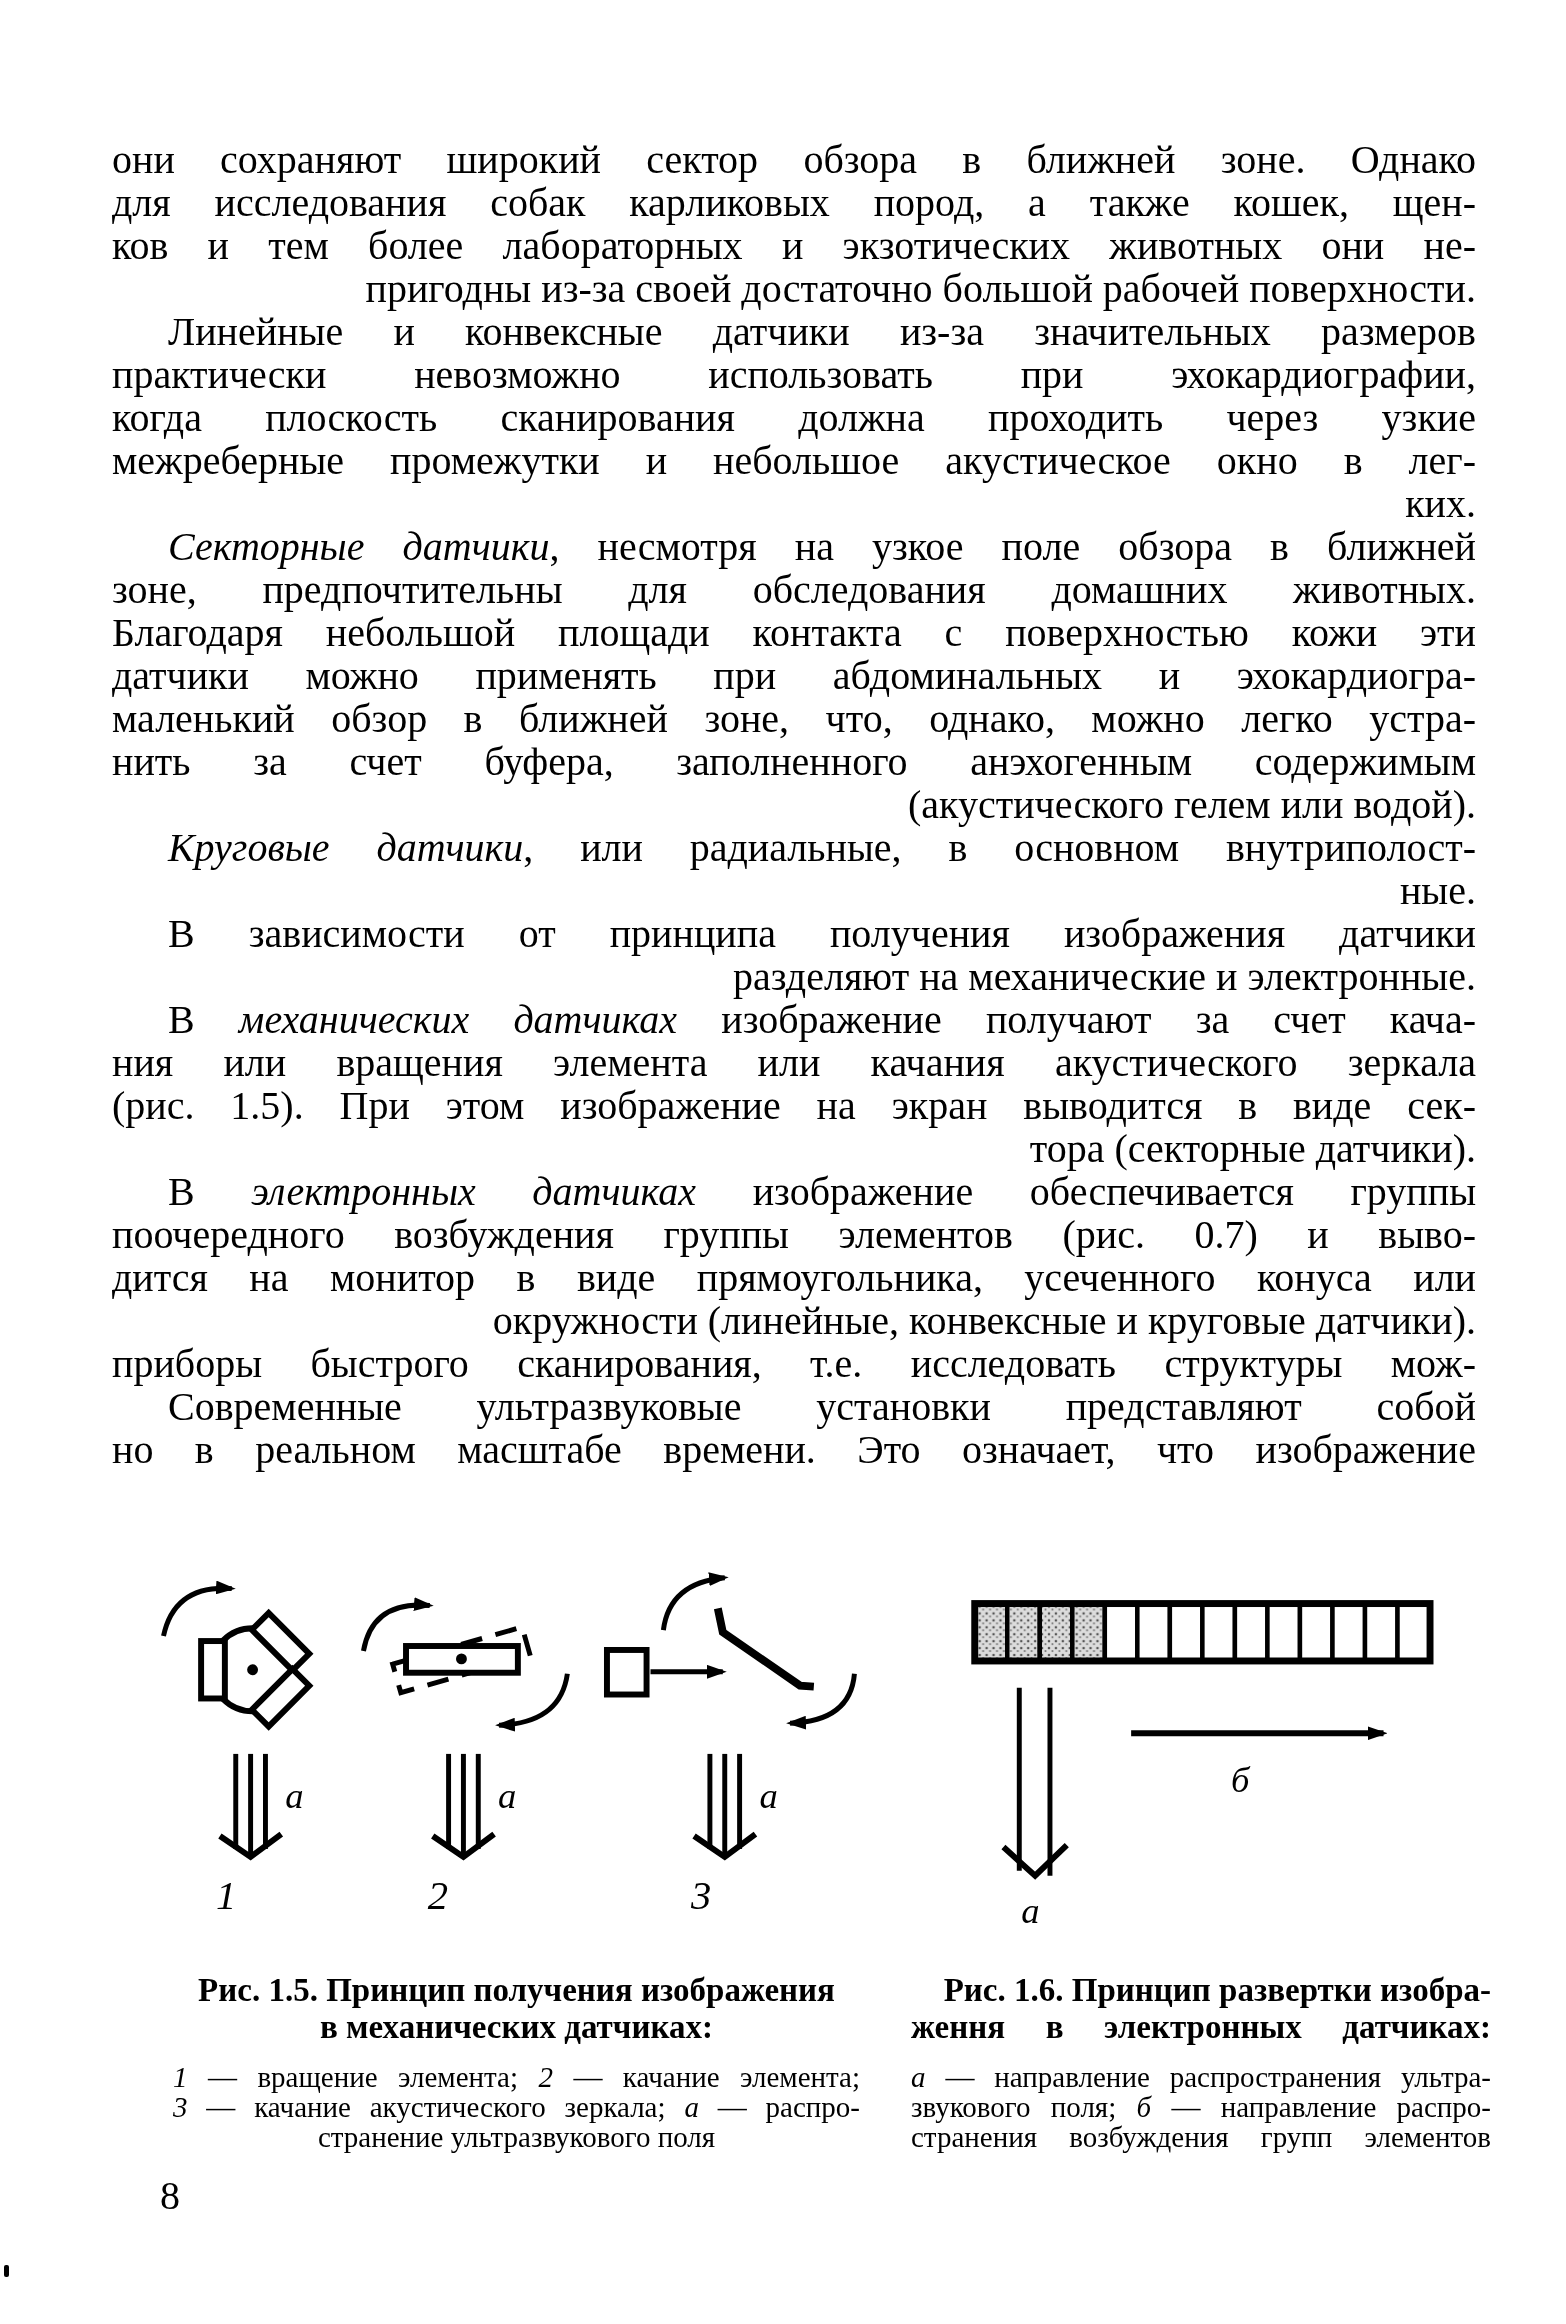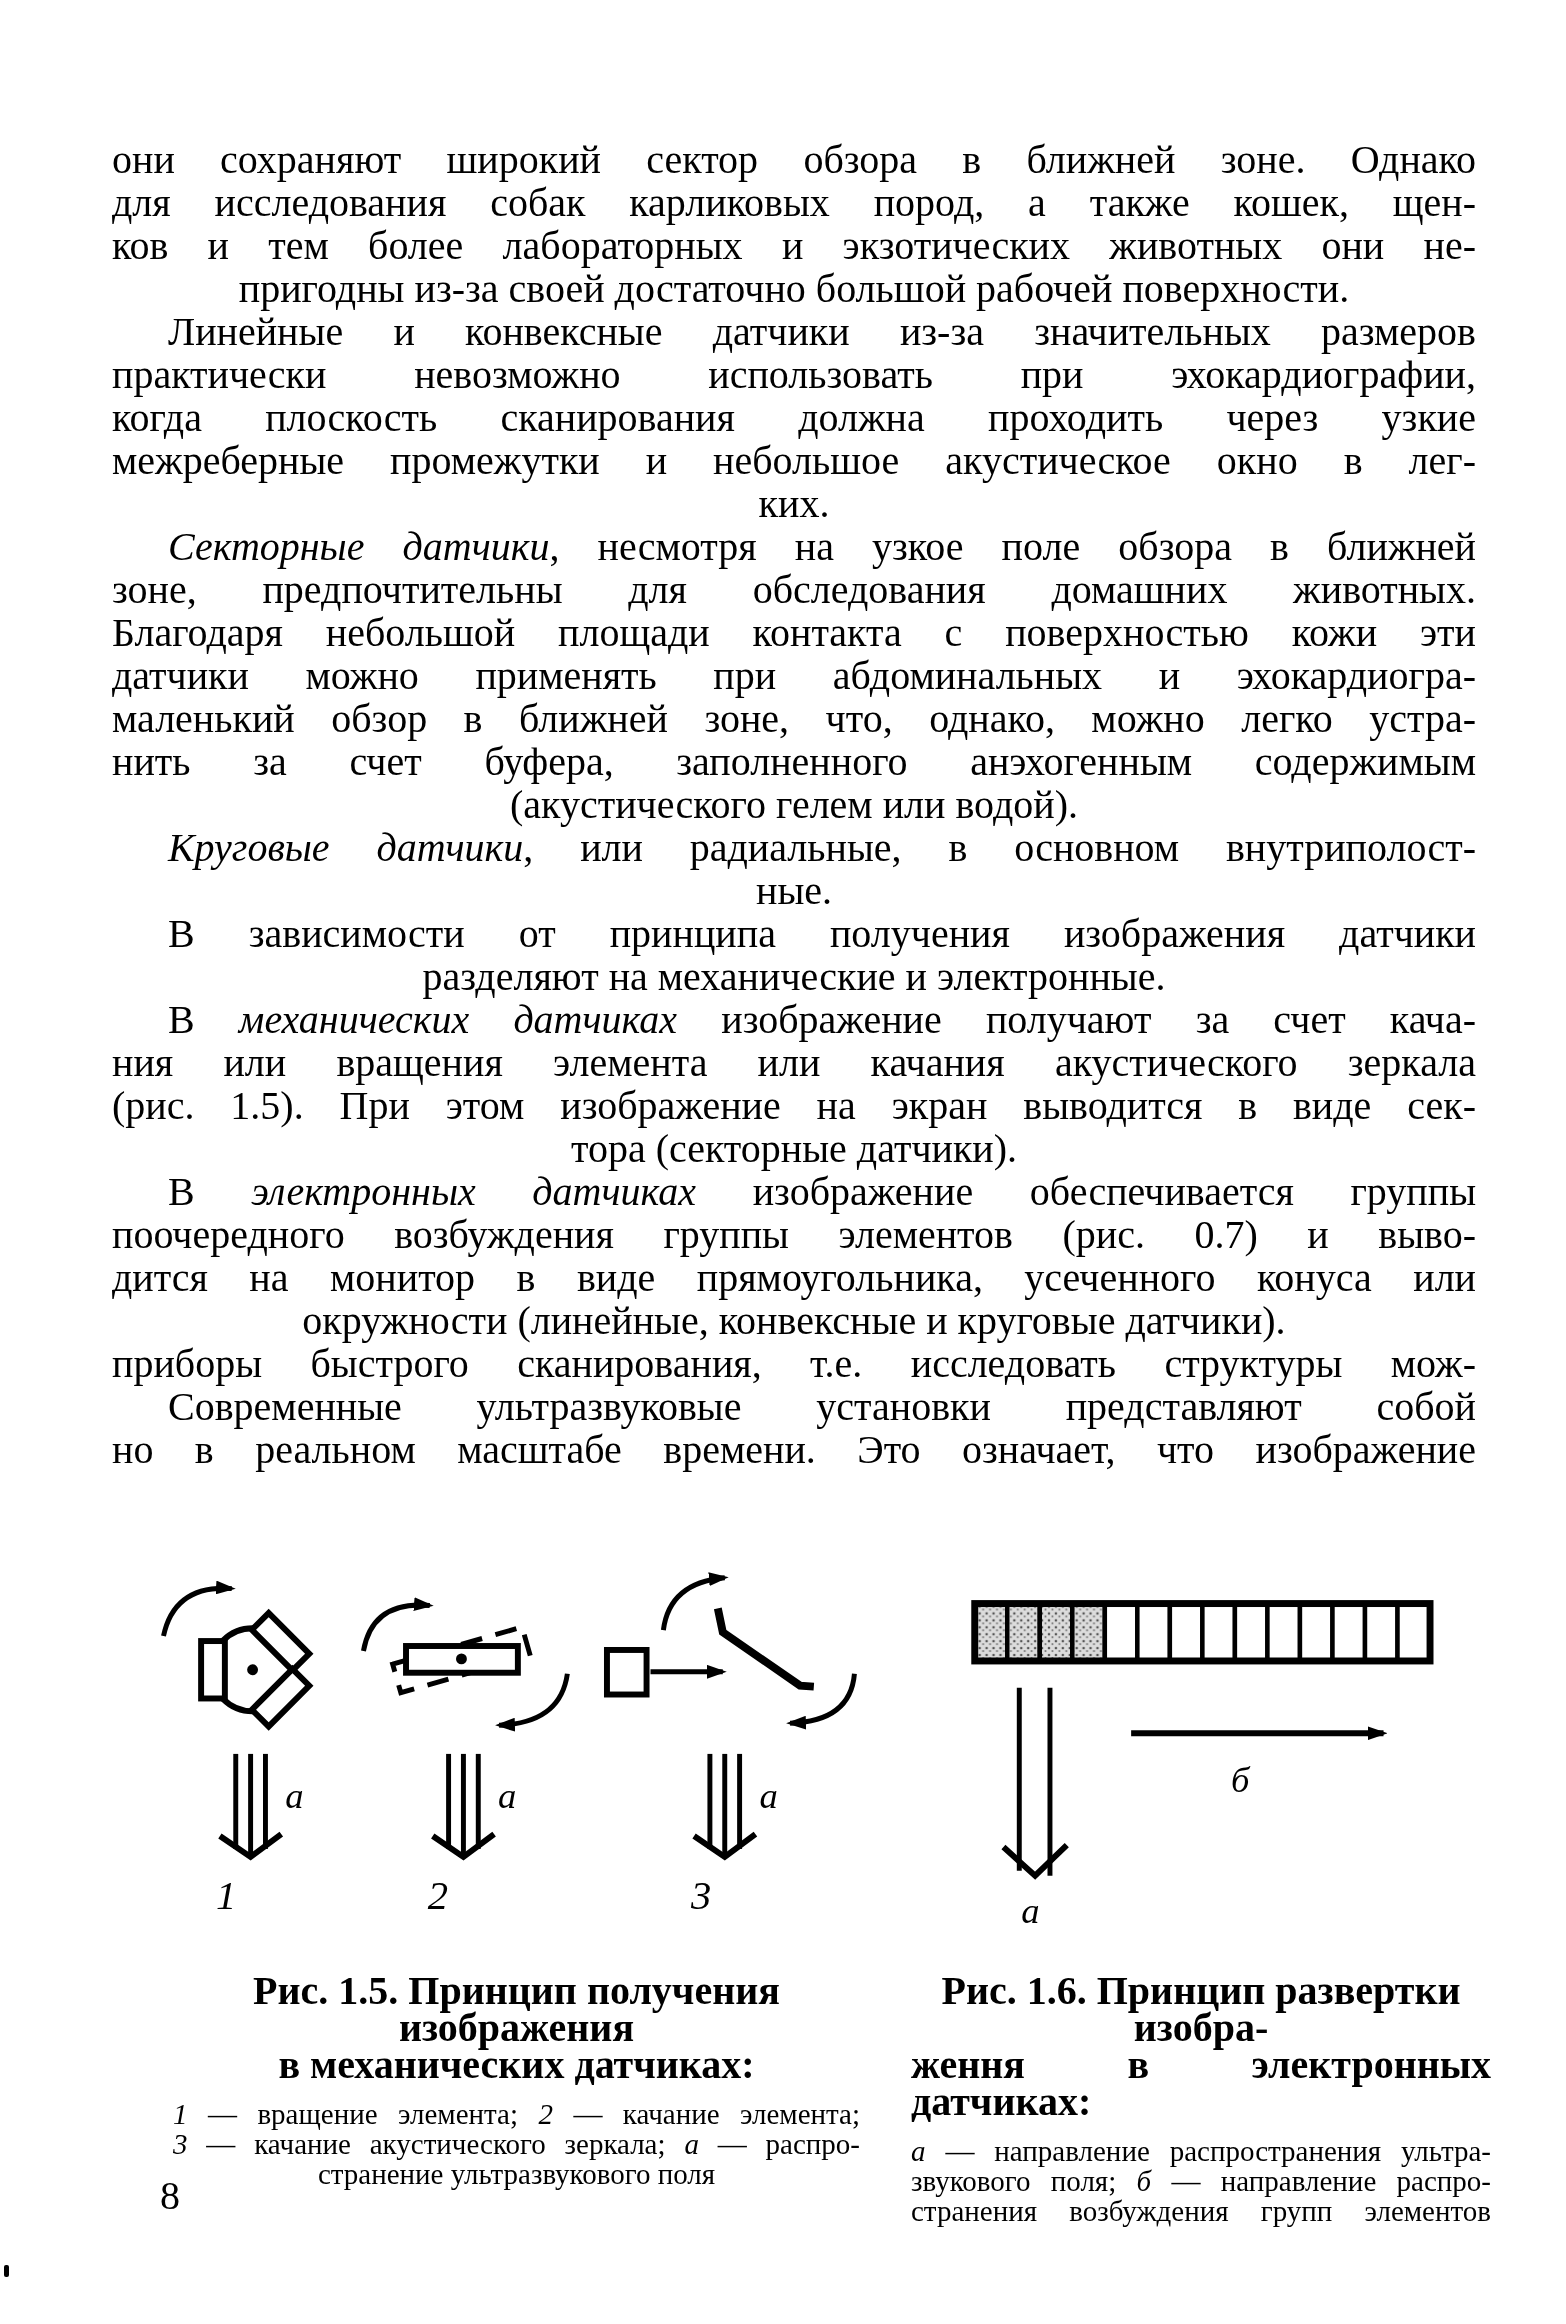--- a/index.html
+++ b/index.html
@@ -6,37 +6,37 @@
   .page {
     position:relative; width:1566px; height:2325px;
     background:#ffffff; color:#000;
     font-family:"Liberation Serif", serif;
     overflow:hidden;
   }
   .body-text {
     position:absolute; left:112px; top:138px; width:1364px;
     font-size:40px; line-height:43px;
   }
-  .tline { text-align:center; }
+  .tline { text-align:right; }
   .tline.stretch { text-align:justify; text-align-last:justify; }
   .tline.indent { text-indent:56px; }
   .tline.center { text-align:center; }
   i { font-style:italic; }
 
   .figure-svg { position:absolute; }
   #fig15 { left:109px; top:1549px; }
   #fig16 { left:950px; top:1549px; }
   svg text { font-family:"Liberation Serif", serif; font-style:italic; fill:#000; }
   svg text.fld { font-size:37px; }
   svg text.num { font-size:41px; }
 
   .caption { position:absolute; }
   #cap15 { left:173px; top:1972px; width:687px; }
   #cap16 { left:911px; top:1972px; width:580px; }
-  .cap-title { font-weight:bold; font-size:40px; line-height:37px; }
+  .cap-title { font-weight:bold; font-size:33px; line-height:37px; }
   .cap-legend { margin-top:16px; font-size:29px; line-height:30px; }
 
   .page-number {
     position:absolute; left:160px; top:2176px;
     font-size:40px; line-height:40px;
   }
   .scan-speck {
     position:absolute; left:4px; top:2265px; width:5px; height:12px;
     background:#000; border-radius:2px;
   }

